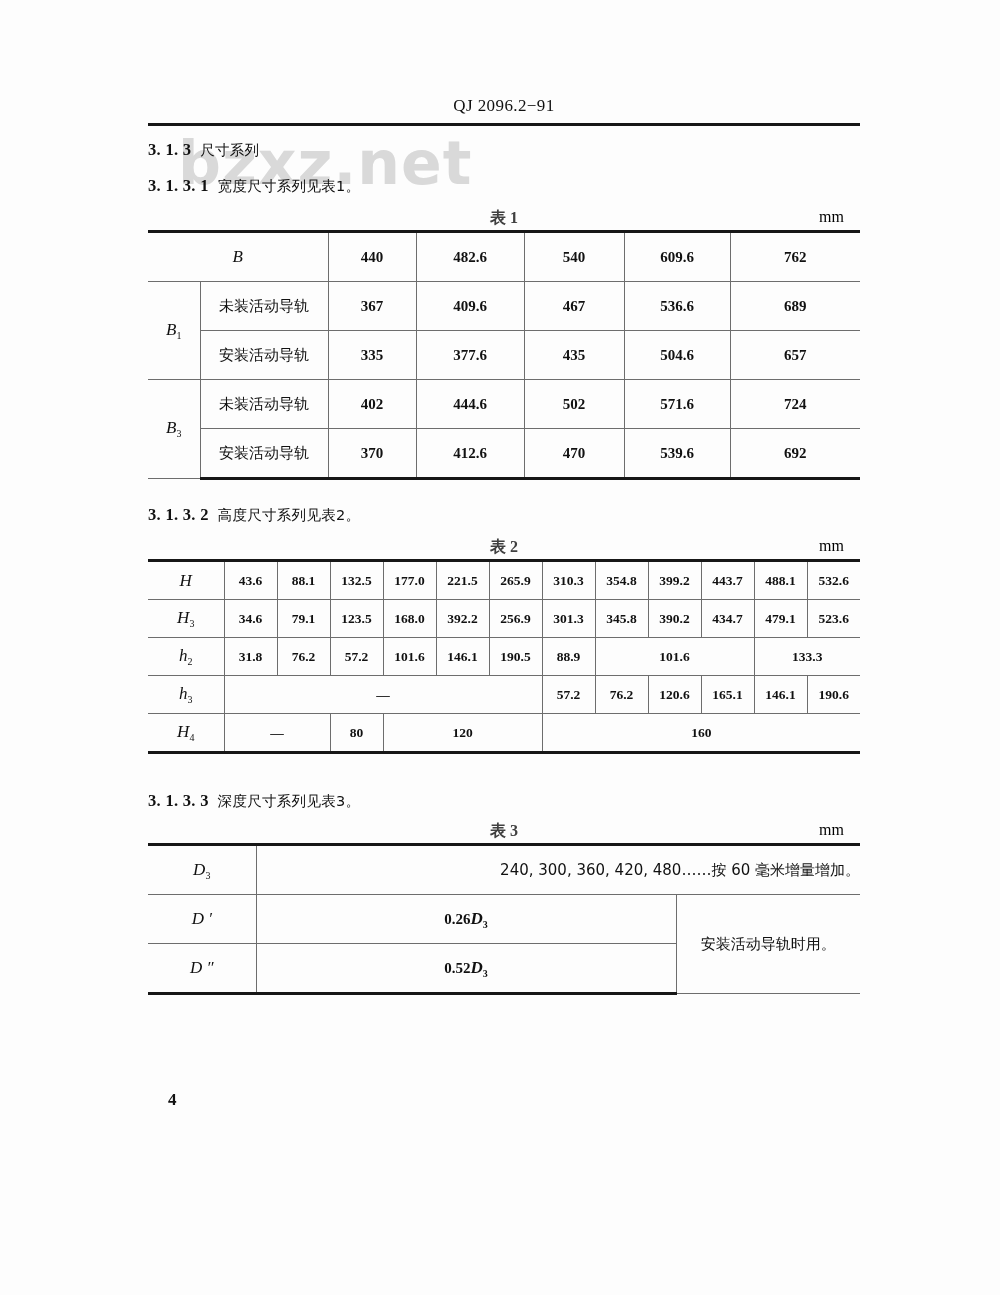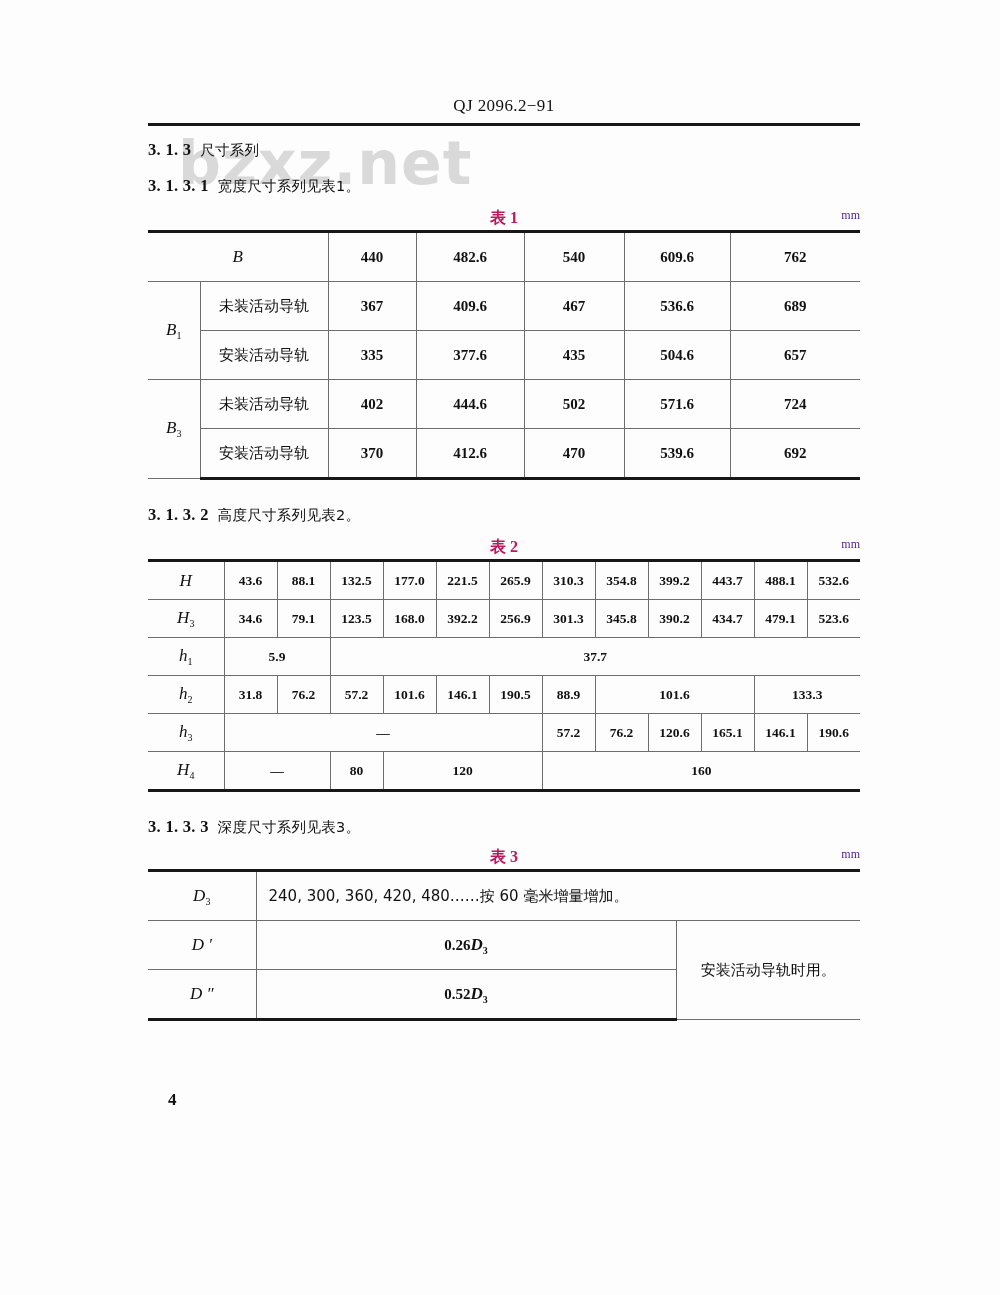--- a/index.html
+++ b/index.html
@@ -85,28 +85,28 @@
     z-index: 2;
     margin-top: 10px;
     height: 22px;
   }
   .tbl-cap .cap-title {
     position: absolute;
     left: 0; right: 0;
     text-align: center;
     font-size: 16px;
     font-weight: bold;
-    color: #be185d;
+    color: #404040;
   }
   .tbl-cap .cap-unit {
     position: absolute;
-    right: 0;
+    right: 16px;
     top: 0;
-    font-size: 12px;
-    color: #4c1d95;
+    font-size: 16px;
+    color: #000000;
   }
 
   table.dt {
     position: relative;
     z-index: 2;
     border-collapse: collapse;
     width: 712px;
     table-layout: fixed;
     color: #111;
     background: transparent;
@@ -131,21 +131,21 @@
   
   #table1 td { height: 48px; }
   #table1 td.t1-lab { height: 48px; }
 
   
   #table2 td { height: 37px; font-size: 13.5px; }
   #table2 .numc { font-size: 13.5px; }
 
   
   #table3 td { height: 48px; }
-  #table3 td.t3-text { text-align: left; padding-left: 12px; }
+  #table3 td.t3-text { text-align: right; padding-left: 12px; }
 
   
   .pageno {
     position: absolute;
     left: 168px;
     top: 1090px;
     font-size: 17px;
     font-weight: bold;
     color: #111;
     z-index: 2;
@@ -297,27 +297,20 @@
           <td class="numc">392.2</td>
           <td class="numc">256.9</td>
           <td class="numc">301.3</td>
           <td class="numc">345.8</td>
           <td class="numc">390.2</td>
           <td class="numc">434.7</td>
           <td class="numc">479.1</td>
           <td class="numc edge-r">523.6</td>
         </tr>
 
-        <tr>
-          <td class="edge-l">
-            <span class="var"><span>h</span><sub>1</sub></span>
-          </td>
-          <td class="numc" colspan="2">5.9</td>
-          <td class="numc edge-r" colspan="10">37.7</td>
-        </tr>
 
         <tr>
           <td class="edge-l">
             <span class="var"><span>h</span><sub>2</sub></span>
           </td>
           <td class="numc">31.8</td>
           <td class="numc">76.2</td>
           <td class="numc">57.2</td>
           <td class="numc">101.6</td>
           <td class="numc">146.1</td>
@@ -345,21 +338,21 @@
             <span class="var"><span>H</span><sub>4</sub></span>
           </td>
           <td class="numc dash" colspan="2">—</td>
           <td class="numc">80</td>
           <td class="numc" colspan="3">120</td>
           <td class="numc edge-r" colspan="6">160</td>
         </tr>
       </tbody>
     </table>
 
-    <div class="para" style="margin-top:22px">
+    <div class="para" style="margin-top:34px">
       <span class="num">3. 1. 3. 3</span>&nbsp;&nbsp;<span class="cn">深度尺寸系列见表3。</span>
     </div>
 
     <div class="tbl-cap" style="margin-top:8px">
       <div class="cap-title">表 3</div>
       <div class="cap-unit">mm</div>
     </div>
 
     <table class="dt" id="table3">
       <colgroup>

